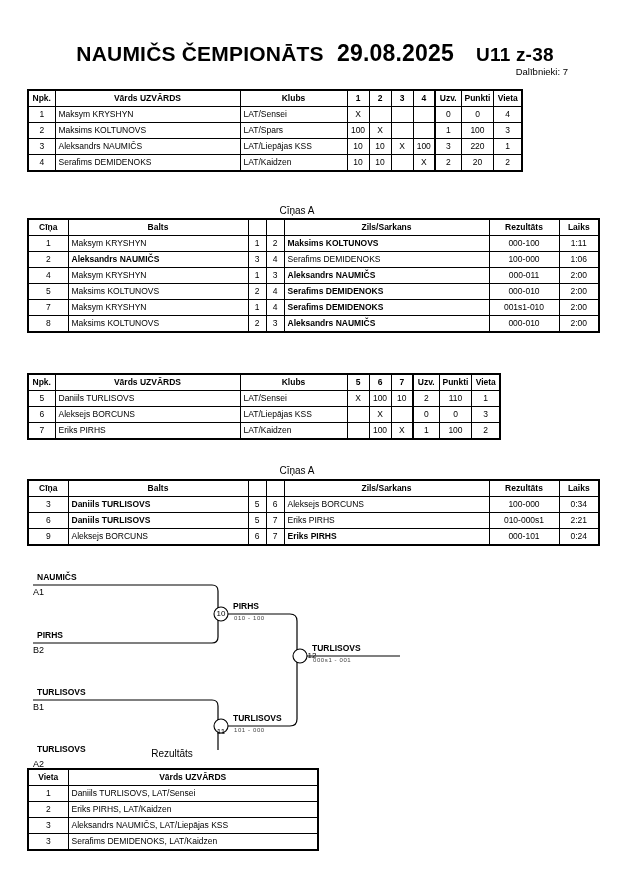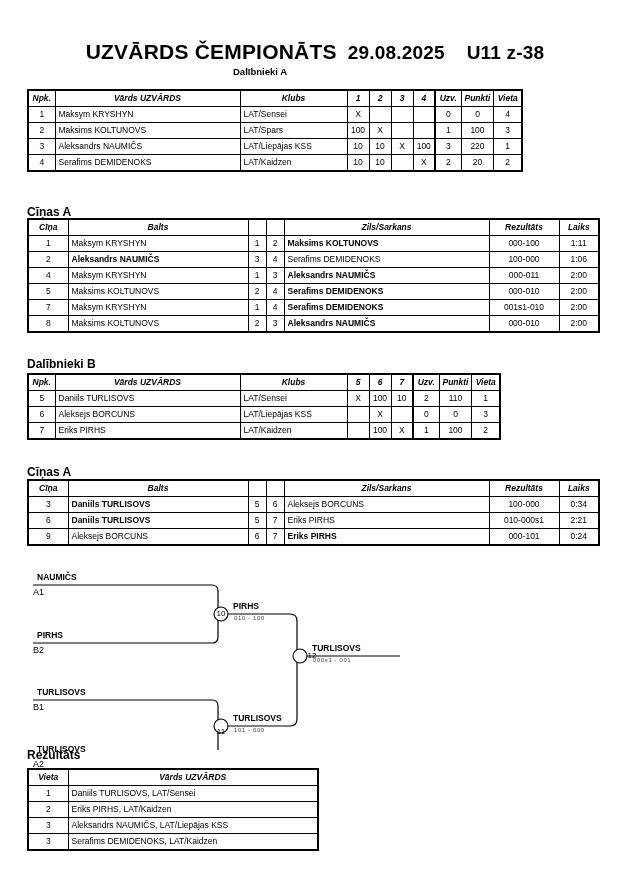--- a/index.html
+++ b/index.html
@@ -9,41 +9,41 @@
     color:#000;position:relative;overflow:hidden;
   }
   .page{position:relative;width:630px;height:891px;}
 
   
   .title{
     position:absolute;left:0;top:40px;width:630px;
     text-align:center;font-size:21px;font-weight:bold;
     letter-spacing:0.2px;white-space:pre;
   }
-  .title .date{font-size:19px;}
+  .title .date{font-size:23px;}
   .title .cat{font-size:19px;}
   .subhead{
     position:absolute;top:66px;font-size:9.5px;font-weight:bold;
   }
   .subhead.center{left:0;width:520px;text-align:center;}
   .subhead.right{left:0;width:568px;text-align:right;font-weight:normal;}
 
   
   .caption{
-    position:absolute;font-size:12px;font-weight:bold;
+    position:absolute;font-size:10px;font-weight:normal;text-align:center;
   }
 
   
   table{border-collapse:collapse;position:absolute;background:#fff;}
   table td,table th{
     border:1px solid #000;font-size:8.5px;font-weight:normal;
     padding:0 3px;height:15px;line-height:15px;box-sizing:border-box;
     white-space:nowrap;overflow:hidden;
   }
-  table th{font-weight:bold;font-style:italic;}
+  table th{font-weight:bold;}
   .c{text-align:center;}
   .l{text-align:left;}
   .b{font-weight:bold;}
   .thick-l{border-left:2px solid #000;}
   .tbl-outer{border:2px solid #000;}
 
   
   .t-part{left:27px;}
   .t-part .w-npk{width:27px;}
   .t-part .w-name{width:185px;}
@@ -83,23 +83,23 @@
   .bk-num{
     position:absolute;font-size:8px;font-weight:normal;text-align:center;
     width:14px;line-height:14px;
   }
 </style>
 </head>
 <body>
 
 <div class="page">
 
-  <div class="title"><span>UZVĀRDS ČEMPIONĀTS</span><span class="date">&nbsp;&nbsp;<span>29.08.2025</span></span><span class="cat">&nbsp;&nbsp;&nbsp;&nbsp;<span>U11 z-38</span></span></div>
-
-  <div class="subhead center">Dalībnieki A</div>
+  <div class="title"><span>NAUMIČS ČEMPIONĀTS</span><span class="date">&nbsp;&nbsp;<span>29.08.2025</span></span><span class="cat">&nbsp;&nbsp;&nbsp;&nbsp;<span>U11 z-38</span></span></div>
+
+  <div class="subhead right">Dalībnieki: 7</div>
 
   <table class="t-part tbl-outer" style="top:89px">
     <thead>
       <tr>
         <th class="w-npk">Npk.</th>
         <th class="w-name">Vārds UZVĀRDS</th>
         <th class="w-club">Klubs</th>
         <th class="w-g">1</th>
         <th class="w-g">2</th>
         <th class="w-g">3</th>
@@ -225,21 +225,20 @@
           <td class="w-white l">Maksims KOLTUNOVS</td>
           <td class="w-n c">2</td>
           <td class="w-n c">3</td>
           <td class="w-blue l b">Aleksandrs NAUMIČS</td>
           <td class="w-res c">000-010</td>
           <td class="w-time c">2:00</td>
         </tr>
       </tbody>
   </table>
 
-  <div class="caption" style="left:27px;top:357px;width:490px">Dalībnieki B</div>
   <table class="t-part tbl-outer" style="top:373px">
     <thead>
       <tr>
         <th class="w-npk">Npk.</th>
         <th class="w-name">Vārds UZVĀRDS</th>
         <th class="w-club">Klubs</th>
         <th class="w-g">5</th>
         <th class="w-g">6</th>
         <th class="w-g">7</th>
         <th class="w-uzv thick-l">Uzv.</th>

